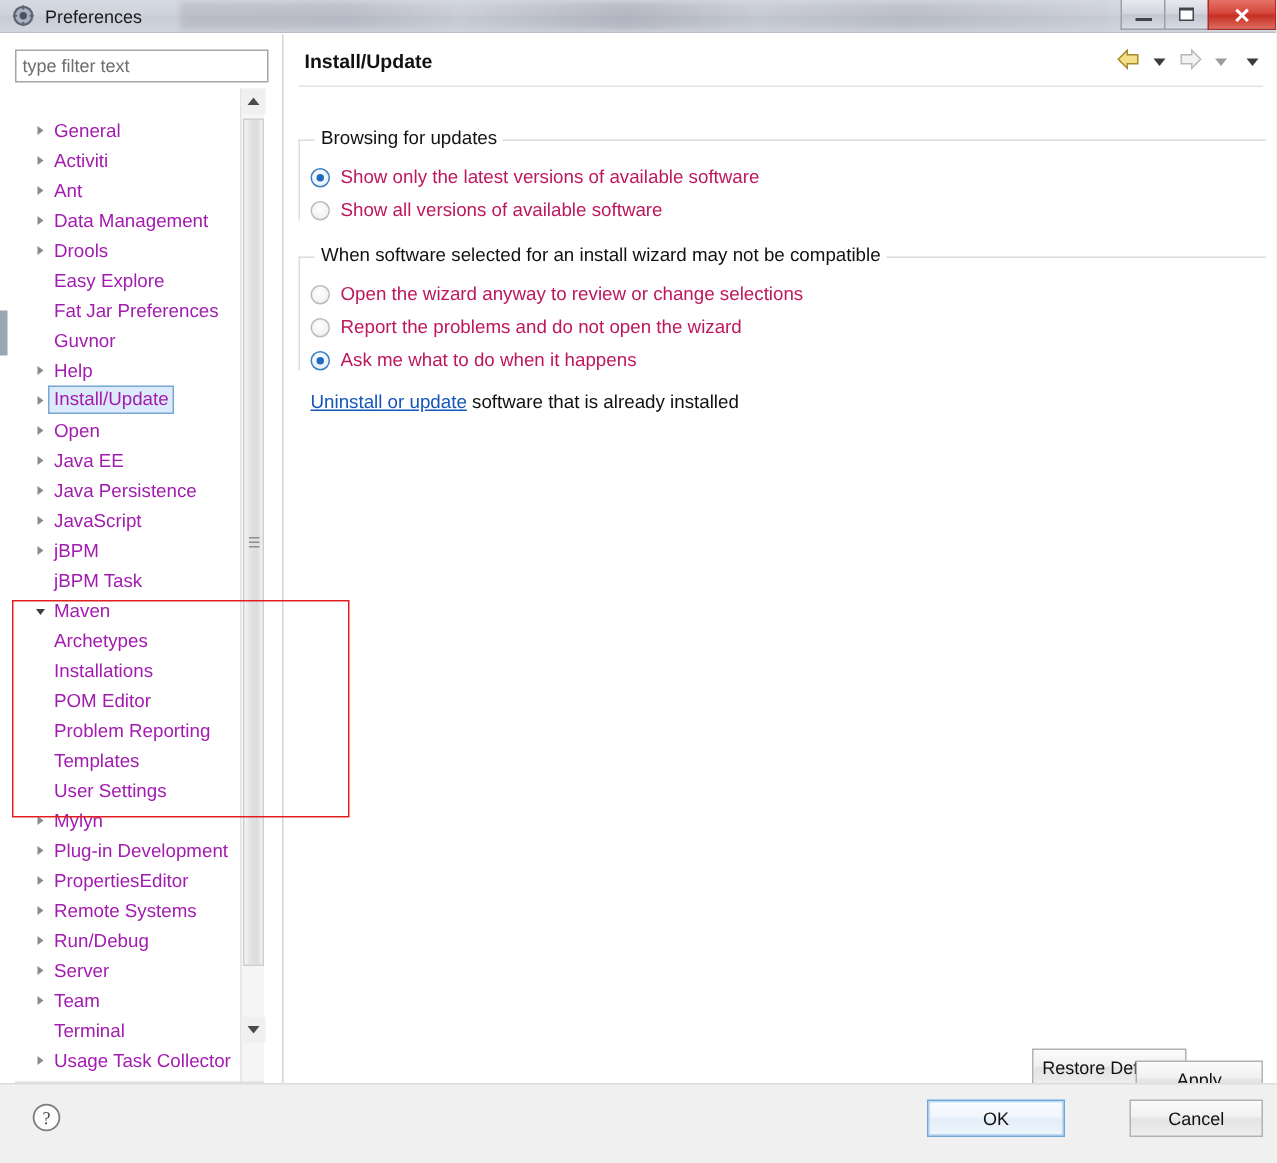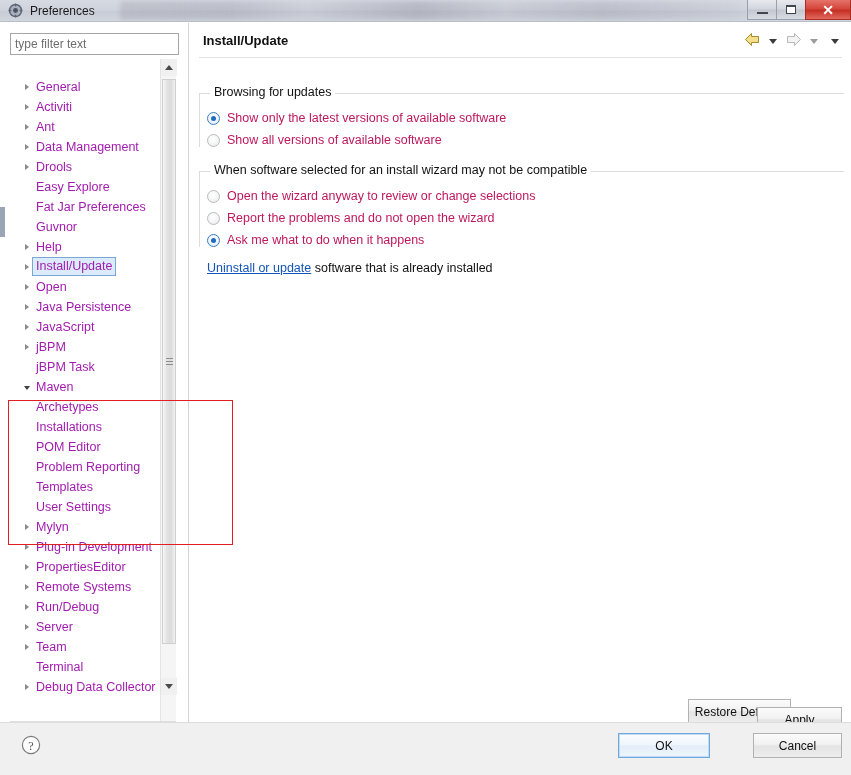--- a/index.html
+++ b/index.html
@@ -482,20 +482,26 @@
           <div class="tree-item">
             <span class="arrow">
               <span class="tri-right"></span>
             </span>
             <span class="label">Open</span>
           </div>
           <div class="tree-item">
             <span class="arrow">
               <span class="tri-right"></span>
             </span>
+            <span class="label">Java EE</span>
+          </div>
+          <div class="tree-item">
+            <span class="arrow">
+              <span class="tri-right"></span>
+            </span>
             <span class="label">Java Persistence</span>
           </div>
           <div class="tree-item">
             <span class="arrow">
               <span class="tri-right"></span>
             </span>
             <span class="label">JavaScript</span>
           </div>
           <div class="tree-item">
             <span class="arrow">
@@ -574,21 +580,21 @@
             <span class="label">Team</span>
           </div>
           <div class="tree-item">
             <span class="arrow"></span>
             <span class="label">Terminal</span>
           </div>
           <div class="tree-item">
             <span class="arrow">
               <span class="tri-right"></span>
             </span>
-            <span class="label">Debug Data Collector</span>
+            <span class="label">Usage Task Collector</span>
           </div>
         </div>
     </div>
 
     <div class="vscroll">
       <div class="sb-arrow up">
         <span class="sb-tri-up"></span>
       </div>
       <div class="thumb">
         <span class="grip">

